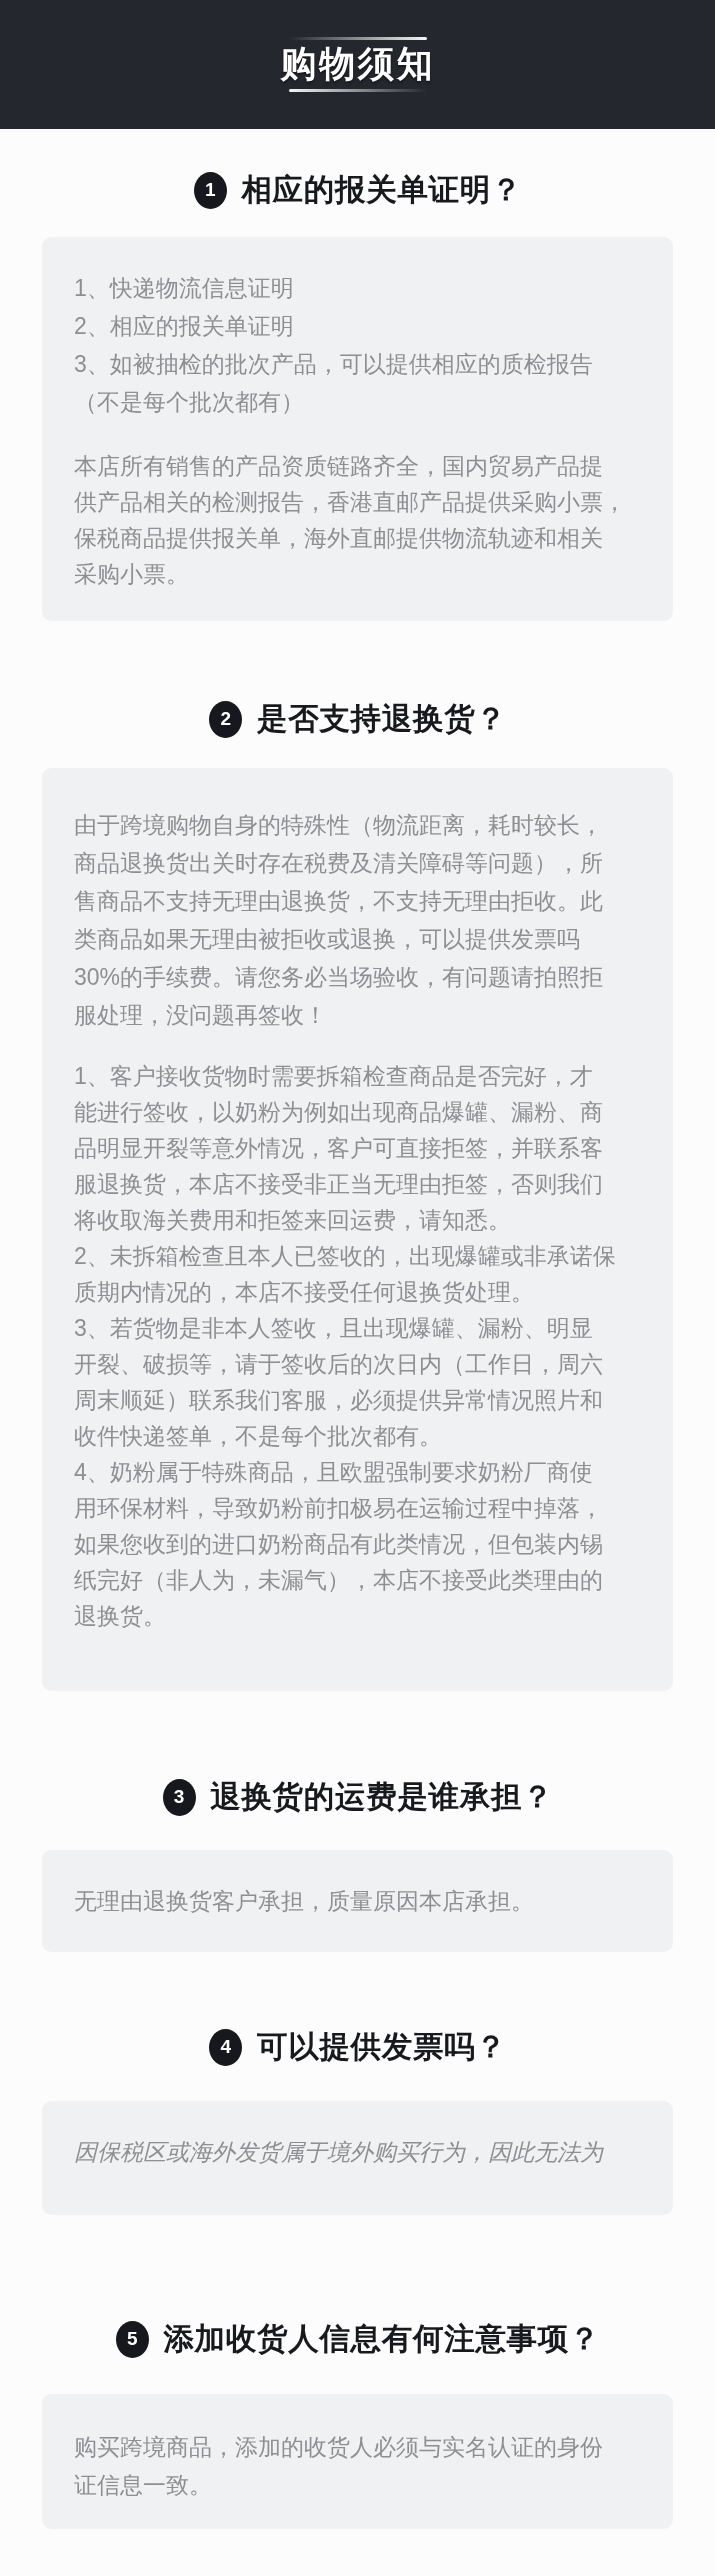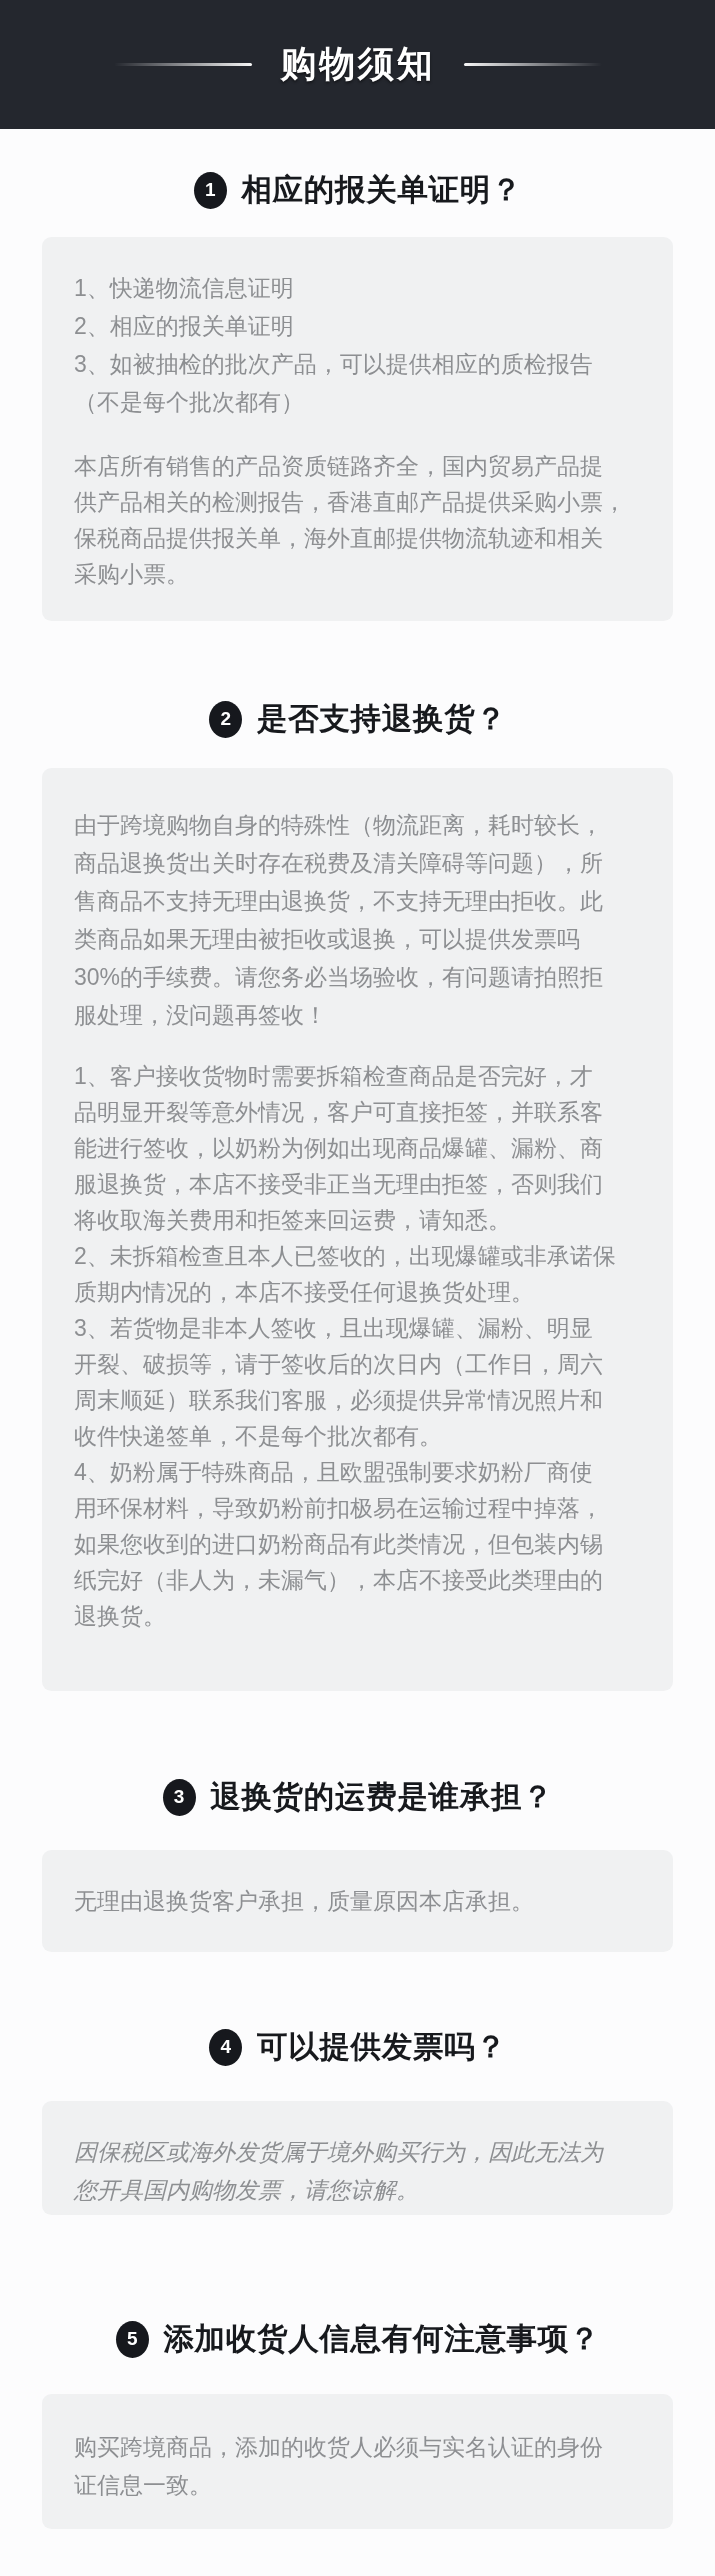--- a/index.html
+++ b/index.html
@@ -5,21 +5,21 @@
   * { margin:0; padding:0; box-sizing:border-box; }
   html,body { background:#ffffff; }
   body {
     width:716px; min-height:2576px; margin:0 auto;
     font-family:"Liberation Sans","DejaVu Sans",sans-serif;
     background:#fcfcfd; overflow:hidden; position:relative;
   }
   
   .hero {
     height:129px; background:#24272e;
-    display:flex; align-items:center; justify-content:center;
+    display:flex; align-items:center; justify-content:center;flex-direction:column;
   }
   .hero-title {
     color:#ffffff; font-size:36px; font-weight:800; letter-spacing:2.7px;
     text-shadow:0 2px 2.7px rgba(0,0,0,.45);
     padding:0 29px; white-space:nowrap;
   }
   .decor { height:3.3px; width:138px; border-radius:2px; }
   .decor.left  { background:linear-gradient(to right, rgba(255,255,255,0), rgba(255,255,255,.96)); }
   .decor.right { background:linear-gradient(to left,  rgba(255,255,255,0), rgba(255,255,255,.96)); }
   
@@ -92,22 +92,22 @@
         <div class="blk">
           <div class="ln">由于跨境购物自身的特殊性（物流距离，耗时较长，</div>
           <div class="ln">商品退换货出关时存在税费及清关障碍等问题），所</div>
           <div class="ln">售商品不支持无理由退换货，不支持无理由拒收。此</div>
           <div class="ln">类商品如果无理由被拒收或退换，可以提供发票吗</div>
           <div class="ln">30%的手续费。请您务必当场验收，有问题请拍照拒</div>
           <div class="ln">服处理，没问题再签收！</div>
         </div>
         <div class="blk">
           <div class="ln">1、客户接收货物时需要拆箱检查商品是否完好，才</div>
+          <div class="ln">能进行签收，以奶粉为例如出现商品爆罐、漏粉、商</div>
           <div class="ln">品明显开裂等意外情况，客户可直接拒签，并联系客</div>
-          <div class="ln">能进行签收，以奶粉为例如出现商品爆罐、漏粉、商</div>
           <div class="ln">服退换货，本店不接受非正当无理由拒签，否则我们</div>
           <div class="ln">将收取海关费用和拒签来回运费，请知悉。</div>
           <div class="ln">2、未拆箱检查且本人已签收的，出现爆罐或非承诺保</div>
           <div class="ln">质期内情况的，本店不接受任何退换货处理。</div>
           <div class="ln">3、若货物是非本人签收，且出现爆罐、漏粉、明显</div>
           <div class="ln">开裂、破损等，请于签收后的次日内（工作日，周六</div>
           <div class="ln">周末顺延）联系我们客服，必须提供异常情况照片和</div>
           <div class="ln">收件快递签单，不是每个批次都有。</div>
           <div class="ln">4、奶粉属于特殊商品，且欧盟强制要求奶粉厂商使</div>
           <div class="ln">用环保材料，导致奶粉前扣极易在运输过程中掉落，</div>
@@ -135,21 +135,20 @@
   <section class="qa s4">
     <div class="qa-head">
       <span class="num-badge">
           <span class="num">4</span>
         </span>
       <h2 class="q-text">可以提供发票吗？</h2>
     </div>
     <div class="qa-box">
         <div class="blk">
           <div class="ln">因保税区或海外发货属于境外购买行为，因此无法为</div>
-          <div class="ln">您开具国内购物发票，请您谅解。</div>
         </div>
       </div>
   </section>
 
   <section class="qa s5">
     <div class="qa-head">
       <span class="num-badge">
           <span class="num">5</span>
         </span>
       <h2 class="q-text">添加收货人信息有何注意事项？</h2>

